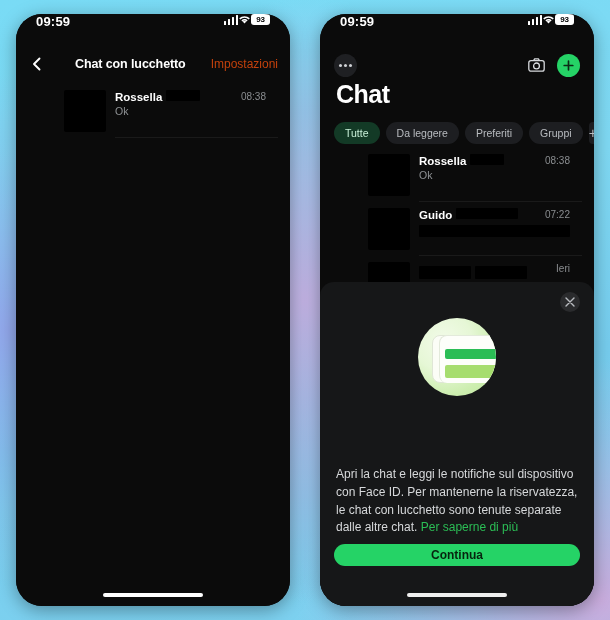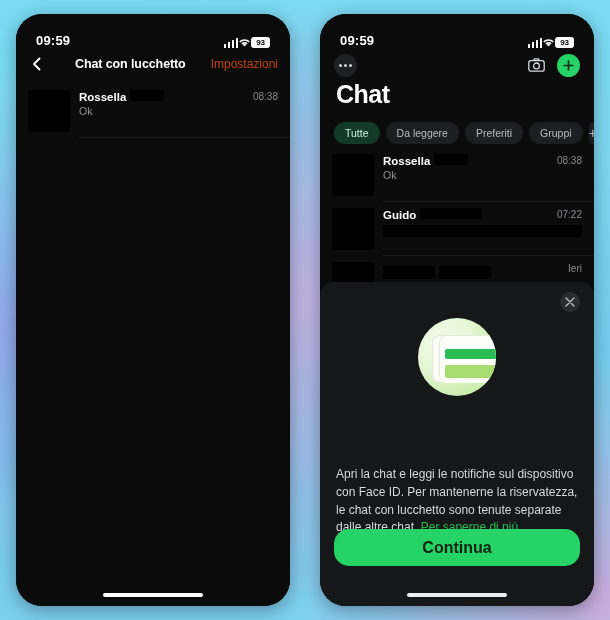--- a/index.html
+++ b/index.html
@@ -28,21 +28,21 @@
     box-shadow: 0 4px 18px rgba(0,0,0,0.35);
   }
   #phone-left  { left: 16px;  top: 14px; width: 274px; height: 592px; }
   #phone-right { left: 320px; top: 14px; width: 274px; height: 592px; }
 
   .screen { position: absolute; inset: 0; background: #0b0b0b; }
 
   
   .statusbar {
     position: absolute; top: 0; left: 0; right: 0; height: 34px;
-    display: flex; align-items: flex-end; justify-content: space-between;
+    display: flex; align-items: flex-start; justify-content: space-between;
     padding: 0 20px; box-sizing: border-box;
   }
   .sb-time { color: #fff; font-size: 13px; font-weight: bold; letter-spacing: 0.2px; }
   .sb-right { display: flex; align-items: center; }
   .sig { display: flex; align-items: flex-end; gap: 1.5px; height: 10px; }
   .sig i { display: block; width: 2.5px; background: #fff; border-radius: 0.5px; }
   .sig i:nth-child(1){ height: 3.5px; }
   .sig i:nth-child(2){ height: 5.5px; }
   .sig i:nth-child(3){ height: 7.5px; }
   .sig i:nth-child(4){ height: 9.5px; }
@@ -62,21 +62,21 @@
   }
   .back-chev { width: 18px; height: 18px; flex: 0 0 auto; }
   .nav-title {
     flex: 1; text-align: center; color: #fff;
     font-size: 12.5px; font-weight: bold; letter-spacing: -0.1px;
     margin-left: 4px;
   }
   .nav-action { color: #c2410c; font-size: 12px; flex: 0 0 auto; }
 
   
-  .chatlist { position: absolute; left: 0; right: 0; }
+  .chatlist { position: absolute; left: 0; right: 12px; padding-left: 36px; }
   .chat-row {
     position: relative; display: flex; padding: 6px 12px 6px 12px;
     box-sizing: border-box;
   }
   .avatar { width: 42px; height: 42px; background: #000; flex: 0 0 auto; border-radius: 2px; }
   .chat-body { flex: 1; padding-left: 9px; min-width: 0; position: relative; }
   .chat-top { display: flex; align-items: baseline; }
   .chat-name { color: #fff; font-size: 11.5px; font-weight: bold; }
   .redact { background: #000; height: 11px; border-radius: 1px; margin-left: 4px; display:inline-block; }
   .chat-time { position: absolute; right: 0; top: 1px; color: #8a8d90; font-size: 10px; }
@@ -161,23 +161,23 @@
     color: #fff; font-size: 14.5px; font-weight: bold; text-align: center;
     line-height: 1.28;
   }
   .sheet-body {
     position: absolute; top: 184px; left: 16px; right: 16px;
     color: #d6d8da; font-size: 12px; line-height: 1.48;
   }
   .link { color: #2bbd55; }
   .cta {
     position: absolute; left: 14px; right: 14px; bottom: 40px;
-    height: 37px; border-radius: 15px; background: #25d366;
+    height: 22px; border-radius: 15px; background: #25d366;
     display: flex; align-items: center; justify-content: center;
-    color: #07240f; font-size: 16px; font-weight: bold;
+    color: #07240f; font-size: 12px; font-weight: bold;
   }
 
   .home-ind {
     position: absolute; bottom: 9px; left: 50%; transform: translateX(-50%);
     width: 100px; height: 4px; border-radius: 2px; background: #fff;
   }
   .home-ind.dim { background: #efefef; }
 </style>
 </head>
 <body>

